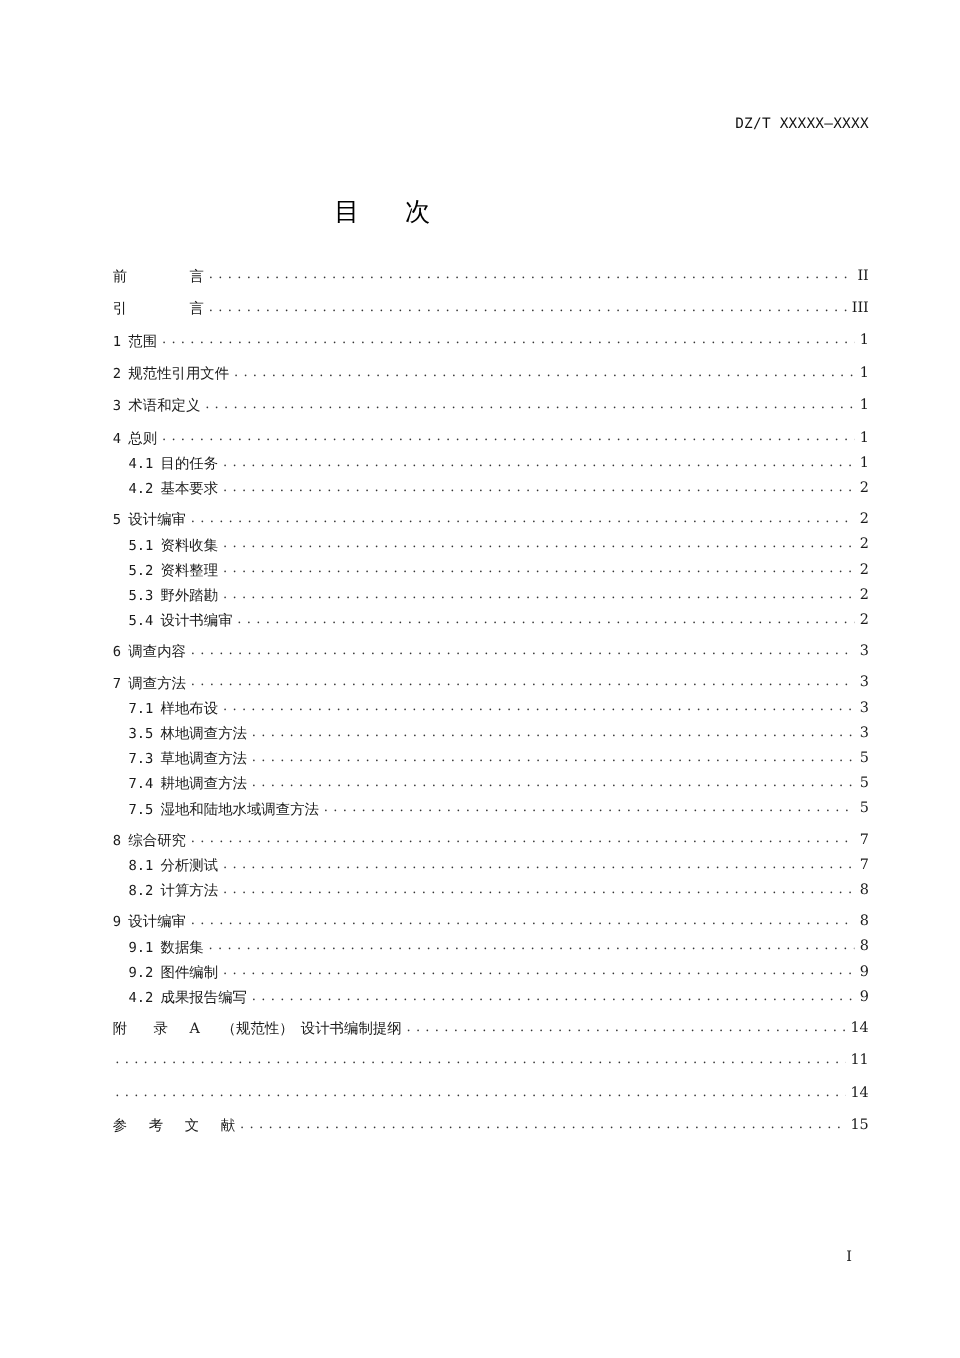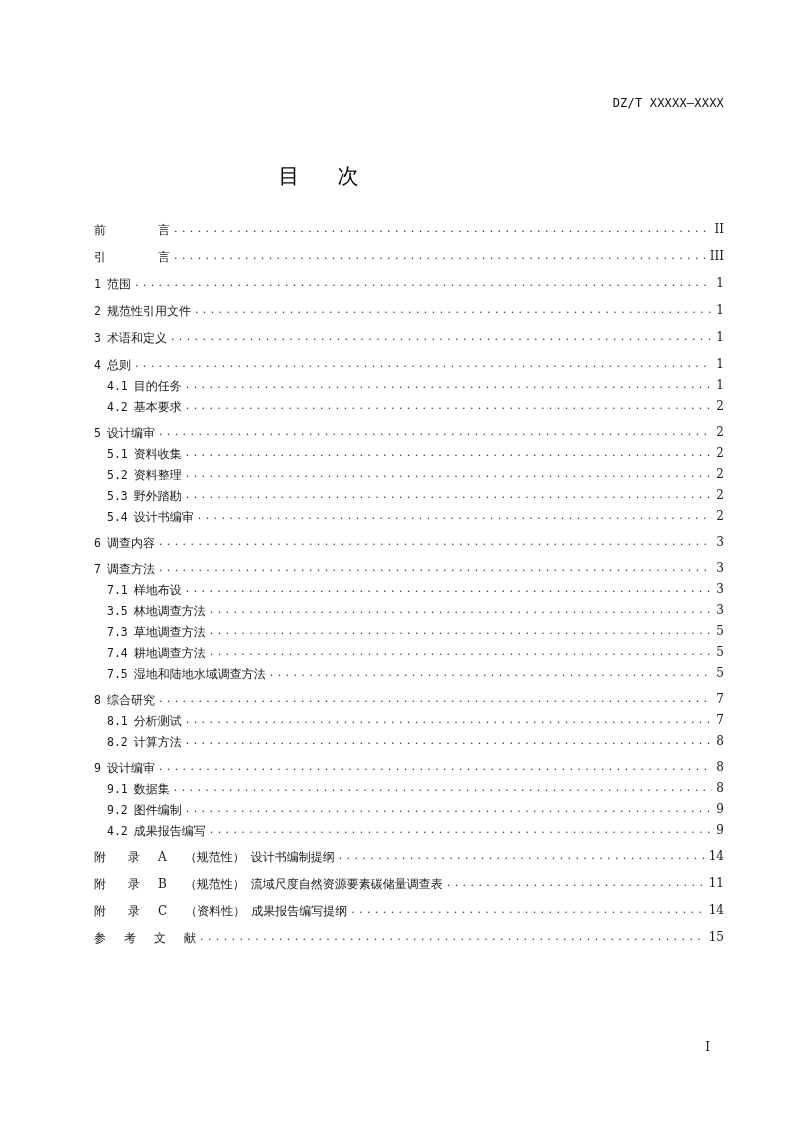--- a/index.html
+++ b/index.html
@@ -206,27 +206,25 @@
     <span class="page">9</span>
   </div>
 
   <div class="row" style="top:627px">
     <span class="label"><span>附</span><span class="gap-app1"></span><span>录</span><span class="gap-app2"></span><span>A</span><span class="gap-app3"></span><span>（规范性）</span><span style="display:inline-block;width:6px"></span><span>设计书编制提纲</span></span>
     <span class="leader"></span>
     <span class="page">14</span>
   </div>
 
   <div class="row" style="top:654px">
-    <span class="label"><span>附</span><span class="gap-app1"></span><span>录</span><span class="gap-app2"></span><span>B</span><span class="gap-app3"></span><span>（规范性）</span><span style="display:inline-block;width:6px"></span><span>流域尺度自然资源要素碳储量调查表</span></span>
     <span class="leader"></span>
     <span class="page">11</span>
   </div>
 
   <div class="row" style="top:681px">
-    <span class="label"><span>附</span><span class="gap-app1"></span><span>录</span><span class="gap-app2"></span><span>C</span><span class="gap-app3"></span><span>（资料性）</span><span style="display:inline-block;width:6px"></span><span>成果报告编写提纲</span></span>
     <span class="leader"></span>
     <span class="page">14</span>
   </div>
 
   <div class="row" style="top:708px">
     <span class="label"><span>参</span><span class="gap-ref"></span><span>考</span><span class="gap-ref"></span><span>文</span><span class="gap-ref"></span><span>献</span></span>
     <span class="leader"></span>
     <span class="page">15</span>
   </div>
 

